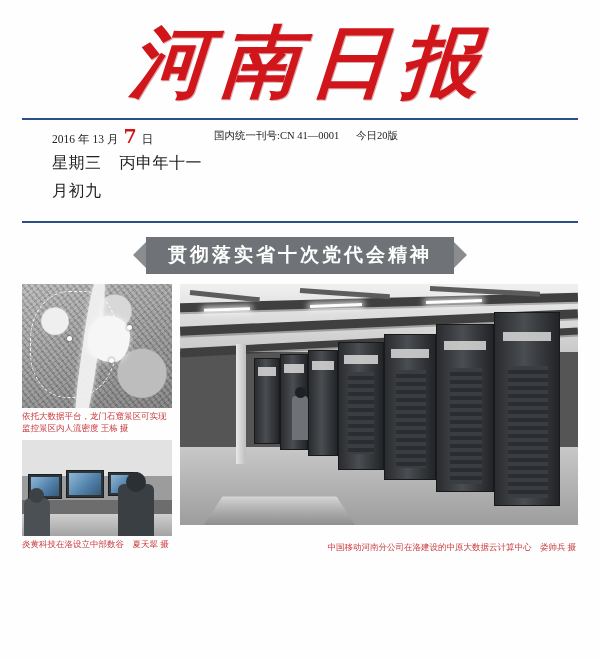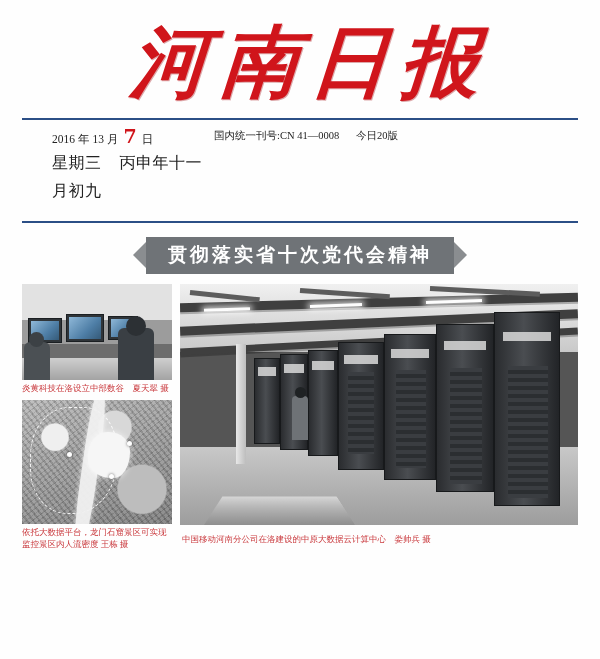--- a/index.html
+++ b/index.html
@@ -126,21 +126,21 @@
     white-space: nowrap;
   }
 
   
   .photos {
     display: flex;
     gap: 8px;
     padding: 0 22px;
   }
   .col-left { width: 150px; display: flex; flex-direction: column; gap: 6px; }
-  .col-right { flex: 1; display: flex; flex-direction: column; gap: 8px; }
+  .col-right { flex: 1; display: flex; flex-direction: column; gap: 16px; text-align: right; }
 
   .photo {
     position: relative;
     overflow: hidden;
     background: #cfcfcf;
   }
   .caption {
     font-size: 8.5px;
     line-height: 1.45;
     color: #c9383c;
@@ -319,82 +319,82 @@
       </div>
       <div class="info-lunar">
         <span>星期三</span>
         &nbsp;&nbsp;
         <span>丙申年十一月初九</span>
       </div>
     </div>
 
     <div class="info-right">
       <div class="info-row">
-        <span class="cell-a">国内统一刊号:CN 41—0008</span>
+        <span class="cell-a">国内统一刊号:CN 41—0001</span>
         <span class="cell-c">今日20版</span>
       </div>
     </div>
   </div>
 
   <div class="rule"></div>
 
   <div class="banner-wrap">
     <div class="banner-arrow-left"></div>
     <div class="banner-bar">贯彻落实省十次党代会精神</div>
     <div class="banner-arrow-right"></div>
   </div>
 
   <div class="photos">
 
     <div class="col-left">
-
-      <div>
-        <div class="photo ph-room">
-          <div class="bg"></div>
-          <div class="desk"></div>
-
-          <div class="monitor" style="left:6px;top:34px;width:34px;height:25px">
-            <div class="screen"></div>
-          </div>
-          <div class="monitor" style="left:44px;top:30px;width:38px;height:28px">
-            <div class="screen"></div>
-          </div>
-          <div class="monitor" style="left:86px;top:32px;width:30px;height:24px">
-            <div class="screen"></div>
-          </div>
-
-          <div class="person" style="left:96px;top:44px;width:36px;height:52px"></div>
-          <div class="head" style="left:104px;top:32px;width:20px;height:20px"></div>
-
-          <div class="person" style="left:2px;top:58px;width:26px;height:38px;background:#4b5054"></div>
-          <div class="head" style="left:7px;top:48px;width:15px;height:15px;background:#3c4145"></div>
-        </div>
-        <div class="caption">
-          <span>炎黄科技在洛设立中部数谷</span>
-          &nbsp;&nbsp;
-          <span class="credit">夏天翠 摄</span>
-        </div>
-      </div>
 
       <div>
         <div class="photo ph-aerial">
           <div class="terrain"></div>
           <div class="outline"></div>
           <div class="river"></div>
           <div class="blob"></div>
           <div class="dotpin" style="left:30%;top:42%"></div>
           <div class="dotpin" style="left:58%;top:60%"></div>
           <div class="dotpin" style="left:70%;top:33%"></div>
         </div>
         <div class="caption">
           <span>依托大数据平台，龙门石窟景区可实现监控景区内人流密度</span>
           <span class="credit">王栋 摄</span>
         </div>
       </div>
 
+      <div>
+        <div class="photo ph-room">
+          <div class="bg"></div>
+          <div class="desk"></div>
+
+          <div class="monitor" style="left:6px;top:34px;width:34px;height:25px">
+            <div class="screen"></div>
+          </div>
+          <div class="monitor" style="left:44px;top:30px;width:38px;height:28px">
+            <div class="screen"></div>
+          </div>
+          <div class="monitor" style="left:86px;top:32px;width:30px;height:24px">
+            <div class="screen"></div>
+          </div>
+
+          <div class="person" style="left:96px;top:44px;width:36px;height:52px"></div>
+          <div class="head" style="left:104px;top:32px;width:20px;height:20px"></div>
+
+          <div class="person" style="left:2px;top:58px;width:26px;height:38px;background:#4b5054"></div>
+          <div class="head" style="left:7px;top:48px;width:15px;height:15px;background:#3c4145"></div>
+        </div>
+        <div class="caption">
+          <span>炎黄科技在洛设立中部数谷</span>
+          &nbsp;&nbsp;
+          <span class="credit">夏天翠 摄</span>
+        </div>
+      </div>
+
     </div>
 
     <div class="col-right">
       <div class="photo ph-hall">
         <div class="ceiling"></div>
 
         <div class="tray" style="left:0;top:14px;width:100%;transform:rotate(-1.5deg)"></div>
         <div class="tray" style="left:0;top:34px;width:100%;transform:rotate(-2.5deg)"></div>
         <div class="tray" style="left:0;top:54px;width:100%;transform:rotate(-3deg);height:7px"></div>
 

